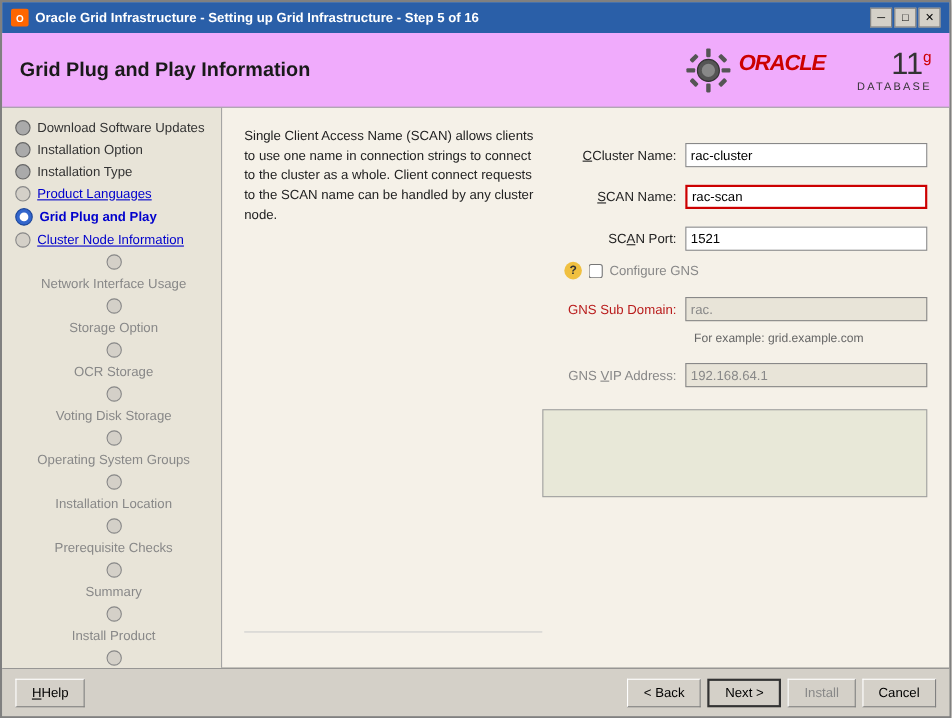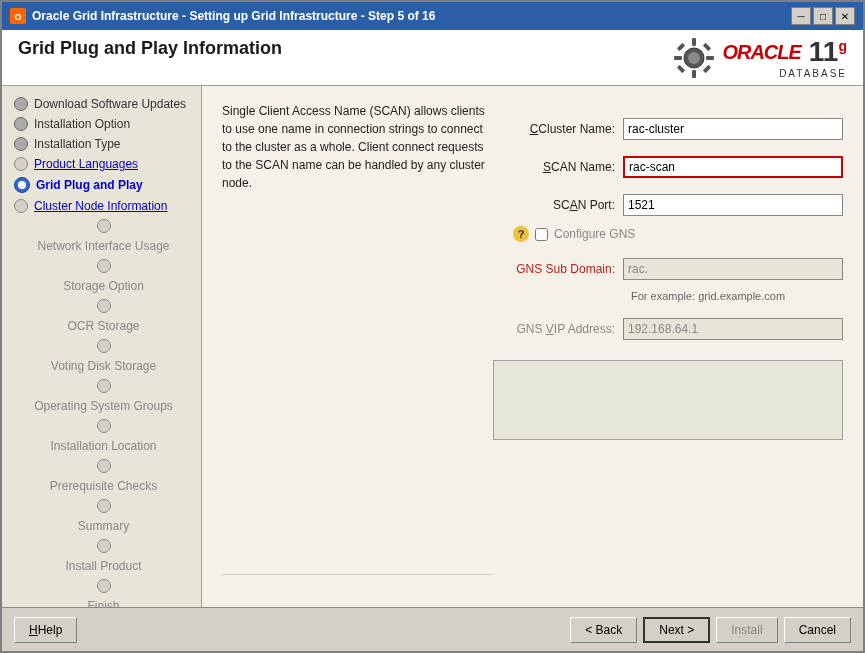--- a/index.html
+++ b/index.html
@@ -59,27 +59,28 @@
       height: 18px;
       background: #d4d0c8;
       border: 1px solid #808080;
       font-size: 10px;
       cursor: pointer;
       display: flex;
       align-items: center;
       justify-content: center;
     }
     .header {
-      background: #ffffff;
+      background: #f0abfc;
       padding: 8px 16px;
       display: flex;
+      align-items: center;
       justify-content: space-between;
       border-bottom: 1px solid #a0a0a0;
       flex-shrink: 0;
-      height: 56px;
+      height: 68px;
     }
     .header-title {
       font-size: 18px;
       font-weight: bold;
       color: #1a1a1a;
     }
     .oracle-logo {
       display: flex;
       align-items: center;
       gap: 4px;
@@ -102,20 +103,21 @@
       height: 48px;
     }
     .oracle-logo-right {
       display: flex;
       flex-direction: column;
       align-items: flex-end;
     }
     .oracle-logo-row {
       display: flex;
       align-items: center;
+      gap: 40px;
     }
     .content-area {
       display: flex;
       flex: 1;
       overflow: hidden;
     }
     .sidebar {
       width: 200px;
       background: #e8e4d8;
       border-right: 1px solid #a0a0a0;
@@ -333,21 +335,21 @@
           <rect x="36" y="22" width="8" height="4" rx="1"></rect>
           <rect x="9" y="9" width="4" height="8" rx="1" transform="rotate(45 11 13)"></rect>
           <rect x="35" y="9" width="4" height="8" rx="1" transform="rotate(-45 37 13)"></rect>
           <rect x="9" y="31" width="4" height="8" rx="1" transform="rotate(-45 11 35)"></rect>
           <rect x="35" y="31" width="4" height="8" rx="1" transform="rotate(45 37 35)"></rect>
         </g>
       </svg>
       <div class="oracle-logo-right">
         <div class="oracle-logo-row">
           <span class="oracle-brand">ORACLE</span>
-          <span style="font-size:28px;font-weight:bold;color:#333;margin-left:8px;">11<sup style="font-size:14px;color:#cc0000;">g</sup></span>
+          <span style="font-size:28px;font-weight:normal;color:#333;margin-left:20px;">11<sup style="font-size:14px;color:#cc0000;">g</sup></span>
         </div>
         <div class="oracle-db-text">DATABASE</div>
       </div>
     </div>
   </div>
 
   <div class="content-area">
 
     <div class="sidebar">
 

